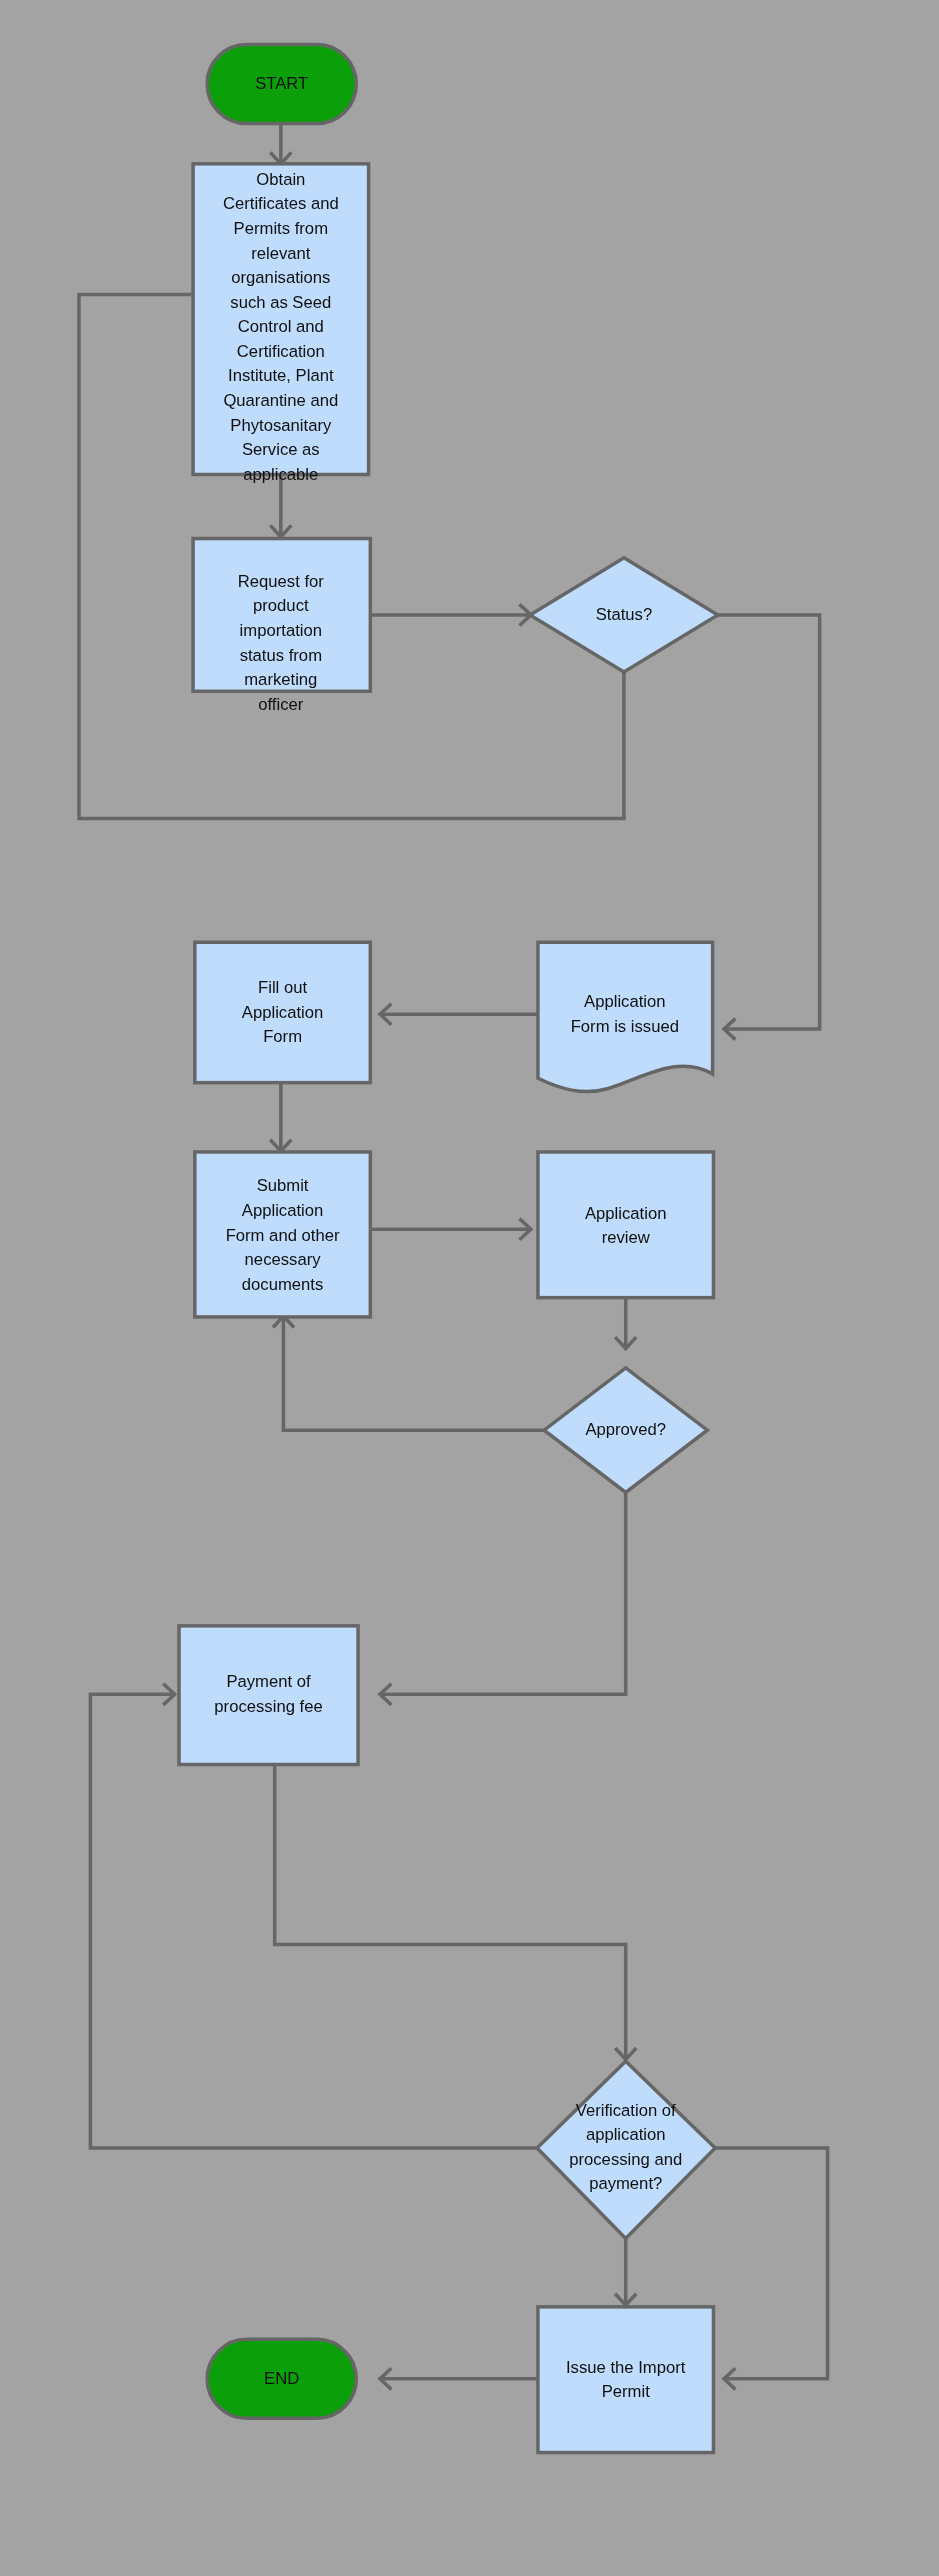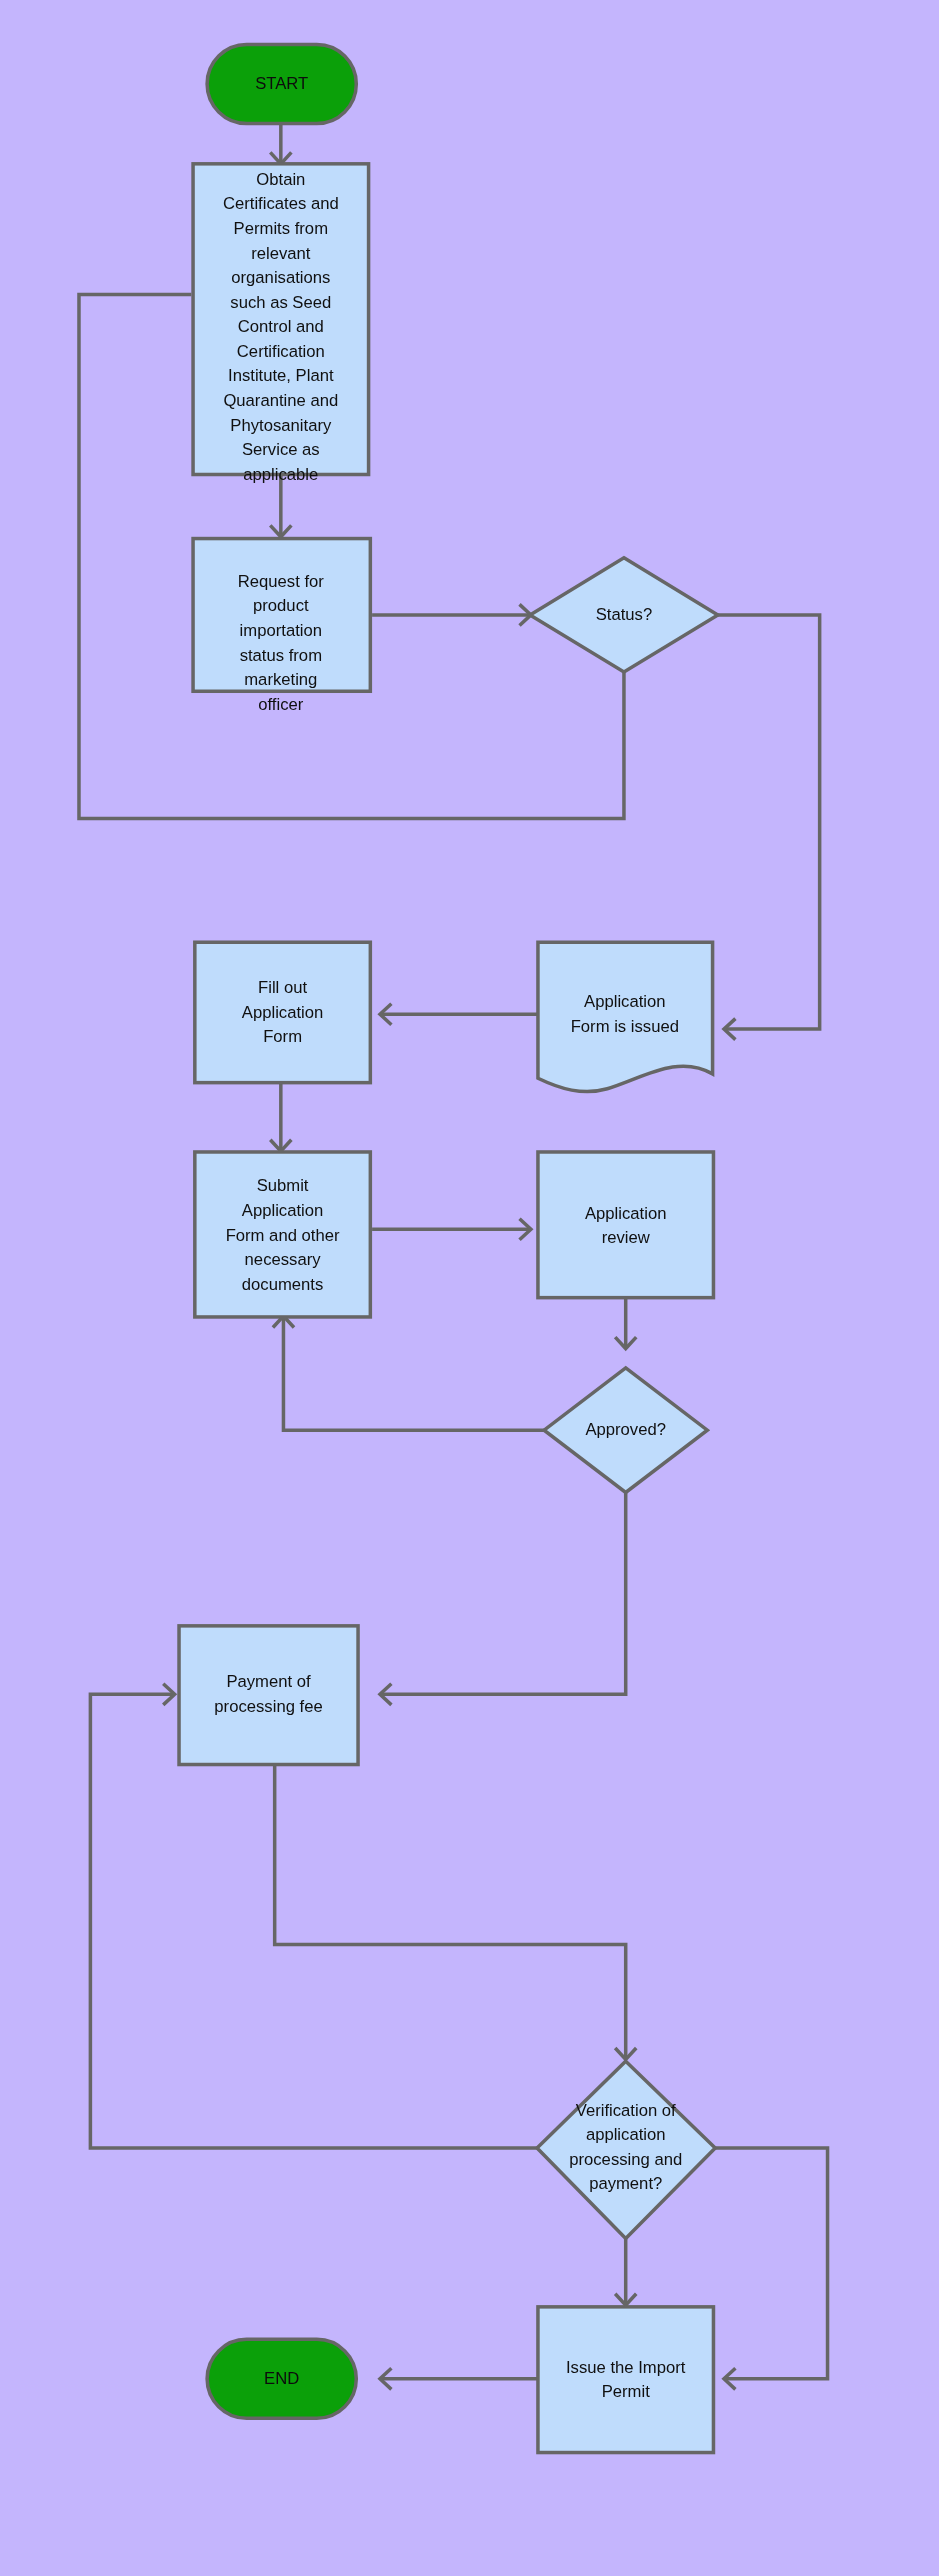--- a/index.html
+++ b/index.html
@@ -10,21 +10,21 @@
   body {
     width: 939px;
     height: 2576px;
     overflow: hidden;
     font-family: "Liberation Sans", sans-serif;
   }
   #flow-root {
     position: relative;
     width: 939px;
     height: 2576px;
-    background: #c4b5fd;
+    background: #a3a3a3;
   }
   svg#flowchart {
     display: block;
     width: 939px;
     height: 2576px;
   }
   .node-shape {
     stroke: #666666;
     stroke-width: 4;
   }

